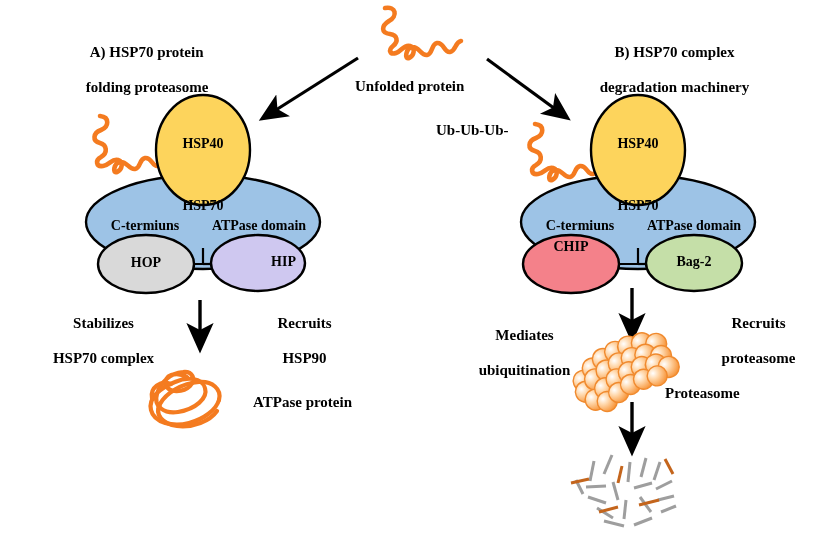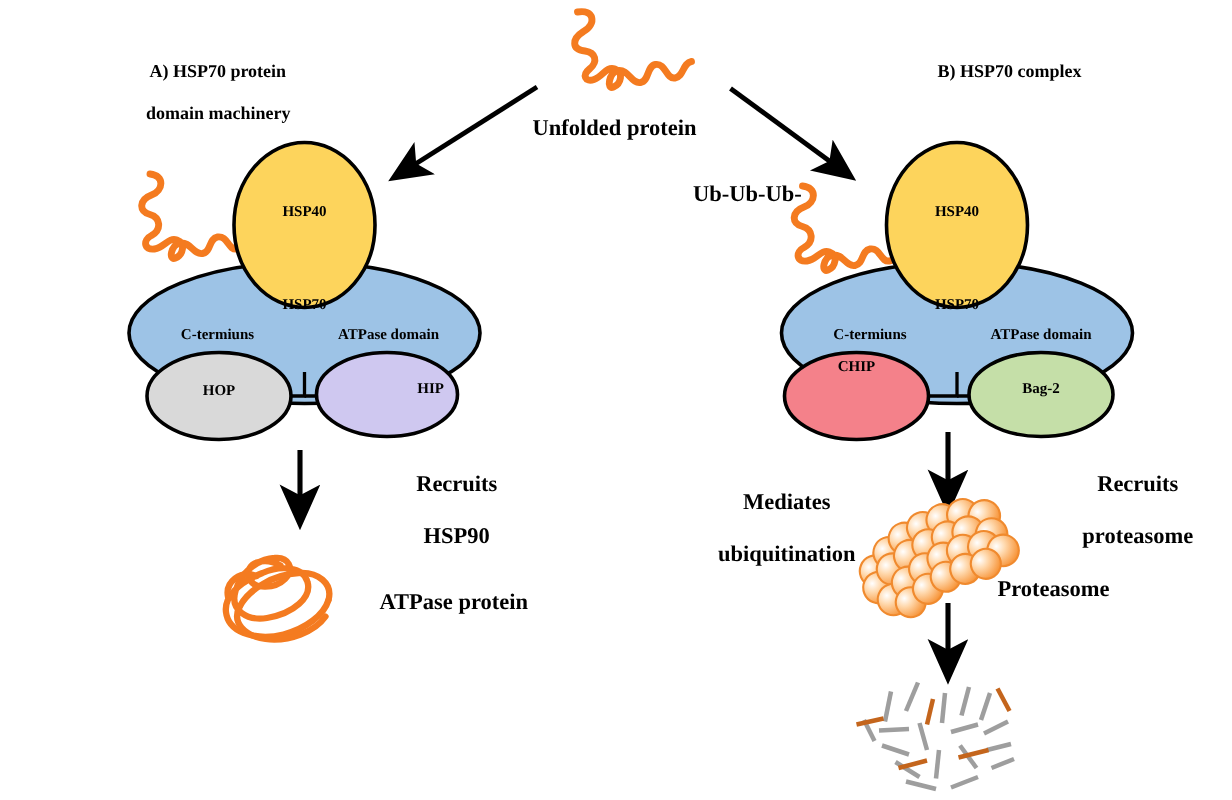--- a/index.html
+++ b/index.html
@@ -1,22 +1,22 @@
 <!DOCTYPE html>
 <html><head>
 <meta charset="utf-8">
 <style>
   html,body{margin:0;padding:0;background:#ffffff;}
   body{width:821px;height:533px;position:relative;overflow:hidden;
        font-family:"Liberation Serif","DejaVu Serif",serif;color:#000;}
   .stage{position:absolute;left:0;top:0;width:821px;height:533px;}
   .lbl{position:absolute;font-weight:bold;line-height:1.18;white-space:pre;text-align:right;}
-  .ttl{font-size:12px;}
+  .ttl{font-size:15px;}
   .cap{font-size:15px;}
-  .inb{font-size:10px;}
+  .inb{font-size:14px;}
   .ctr{text-align:center;}
   svg{position:absolute;left:0;top:0;width:821px;height:533px;overflow:visible;}
   .shape{stroke:#000;stroke-width:2.4px;}
   .connector{stroke:#000;stroke-width:2.2px;fill:none;}
   .squig{fill:none;stroke:#F47B20;stroke-width:4.6px;stroke-linecap:round;stroke-linejoin:round;}
   .folded{fill:none;stroke:#F47B20;stroke-width:4.2px;stroke-linecap:round;stroke-linejoin:round;}
   .arrow{stroke:#000;fill:none;}
   .frag{stroke-width:3px;stroke-linecap:butt;}
 </style>
 </head>
@@ -151,44 +151,49 @@
         <line x1="622" y1="466" x2="618" y2="483"></line>
         <line x1="665" y1="459" x2="673" y2="474"></line>
         <line x1="599" y1="512" x2="618" y2="507"></line>
         <line x1="639" y1="505" x2="659" y2="500"></line>
       </g>
     </g>
   </svg>
 
   <div class="lbl ttl ctr" style="left:32px;top:26px;width:215px;">
     <span>A) HSP70 protein</span><br>
-    <span>domain machinery</span>
+    <span>folding proteasome</span>
   </div>
 
   <div class="lbl ttl ctr" style="left:548px;top:26px;width:238px;">
     <span>B) HSP70 complex</span><br>
+    <span>degradation machinery</span>
   </div>
 
   <div class="lbl cap" style="left:355px;top:78px;">Unfolded protein</div>
 
   <div class="lbl inb ctr" style="left:163px;top:136px;width:80px;">HSP40</div>
   <div class="lbl inb ctr" style="left:163px;top:198px;width:80px;">HSP70</div>
   <div class="lbl inb ctr" style="left:90px;top:218px;width:110px;">C-termiuns</div>
   <div class="lbl inb ctr" style="left:198px;top:218px;width:122px;">ATPase domain</div>
   <div class="lbl inb ctr" style="left:106px;top:255px;width:80px;">HOP</div>
   <div class="lbl inb ctr" style="left:220px;top:254px;width:76px;text-align:right;">HIP</div>
 
+  <div class="lbl cap ctr" style="left:10px;top:297px;width:172px;">
+    <span>Stabilizes</span><br>
+    <span>HSP70 complex</span>
+  </div>
   <div class="lbl cap ctr" style="left:236px;top:297px;width:122px;">
     <span>Recruits</span><br>
     <span>HSP90</span>
   </div>
 
   <div class="lbl cap" style="left:253px;top:394px;">ATPase protein</div>
 
-  <div class="lbl cap" style="left:462px;top:122px;">Ub-Ub-Ub-</div>
+  <div class="lbl cap" style="left:436px;top:122px;">Ub-Ub-Ub-</div>
 
   <div class="lbl inb ctr" style="left:598px;top:136px;width:80px;">HSP40</div>
   <div class="lbl inb ctr" style="left:598px;top:198px;width:80px;">HSP70</div>
   <div class="lbl inb ctr" style="left:525px;top:218px;width:110px;">C-termiuns</div>
   <div class="lbl inb ctr" style="left:633px;top:218px;width:122px;">ATPase domain</div>
   <div class="lbl inb ctr" style="left:531px;top:239px;width:80px;">CHIP</div>
   <div class="lbl inb ctr" style="left:656px;top:254px;width:76px;">Bag-2</div>
 
   <div class="lbl cap ctr" style="left:437px;top:309px;width:160px;">
     <span>Mediates</span><br>

